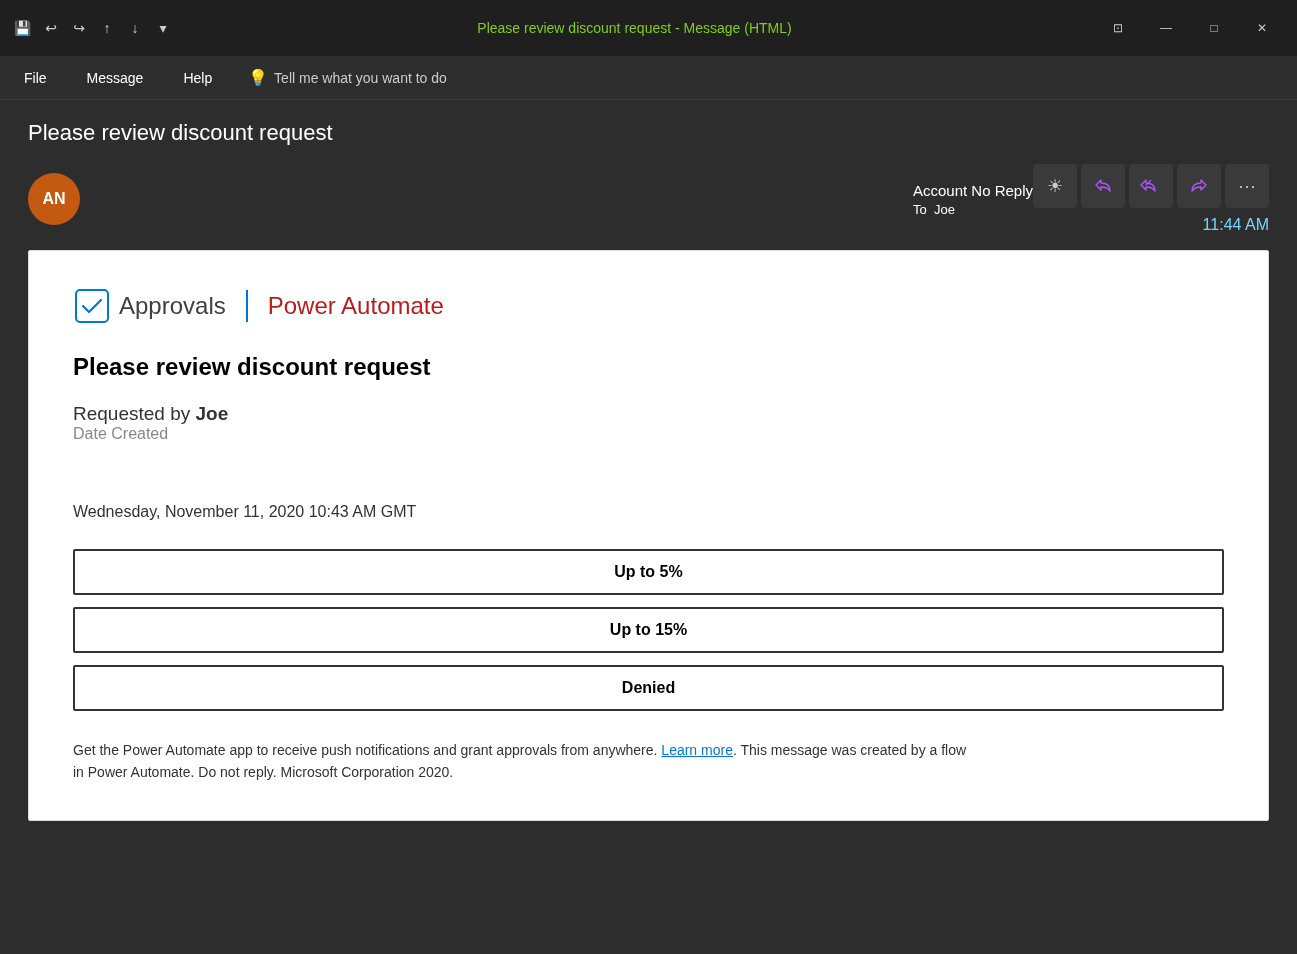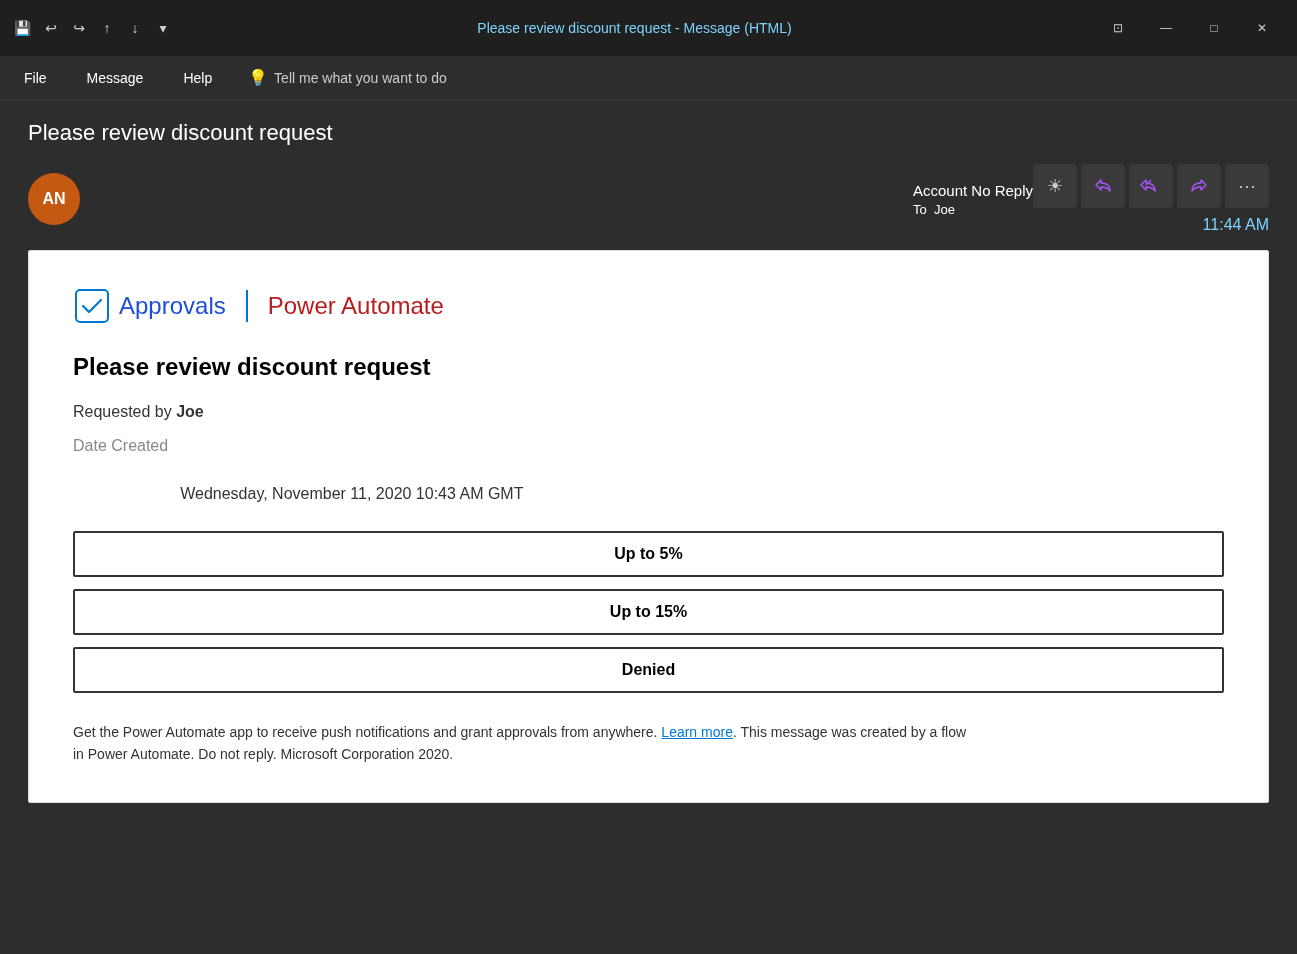--- a/index.html
+++ b/index.html
@@ -32,21 +32,21 @@
       display: flex;
       align-items: center;
       justify-content: center;
       color: #ccc;
       font-size: 14px;
       cursor: pointer;
     }
     .title-bar-title {
       flex: 1;
       text-align: center;
-      color: #7dd3fc;
+      color: #84cc16;
       font-size: 14px;
       font-weight: 400;
     }
     .window-controls {
       display: flex;
       align-items: center;
       gap: 2px;
     }
     .win-btn {
       width: 46px;
@@ -196,54 +196,54 @@
       align-items: center;
       gap: 8px;
     }
     .approvals-icon-svg {
       width: 38px;
       height: 38px;
     }
     .approvals-text {
       font-size: 24px;
       font-weight: 400;
-      color: #1d4ed8;
+      color: #404040;
     }
     .header-divider {
       width: 2px;
       height: 32px;
       background: #0078d4;
       margin: 0 8px;
     }
     .power-automate-text {
       font-size: 24px;
       font-weight: 400;
       color: #b91c1c;
     }
 
     .body-title {
       font-size: 24px;
       font-weight: 700;
       color: #000;
       margin-bottom: 22px;
     }
     .requested-by {
-      font-size: 16px;
+      font-size: 19px;
       color: #333;
-      margin-bottom: 16px;
     }
     .requested-by strong {
       font-weight: 700;
     }
     .date-created {
       font-size: 16px;
       color: #888;
       margin-bottom: 28px;
       display: flex;
       gap: 12px;
+      flex-direction: column;
     }
     .date-created-value {
       color: #333;
       font-weight: 400;
       margin-top: 48px;
     }
 
     
     .approval-buttons {
       display: flex;

